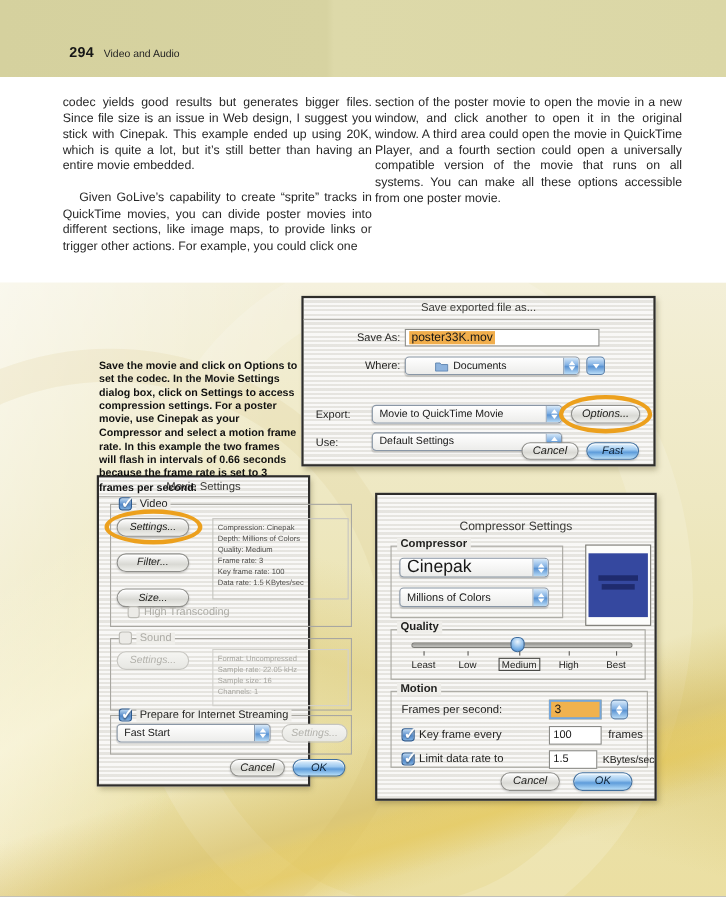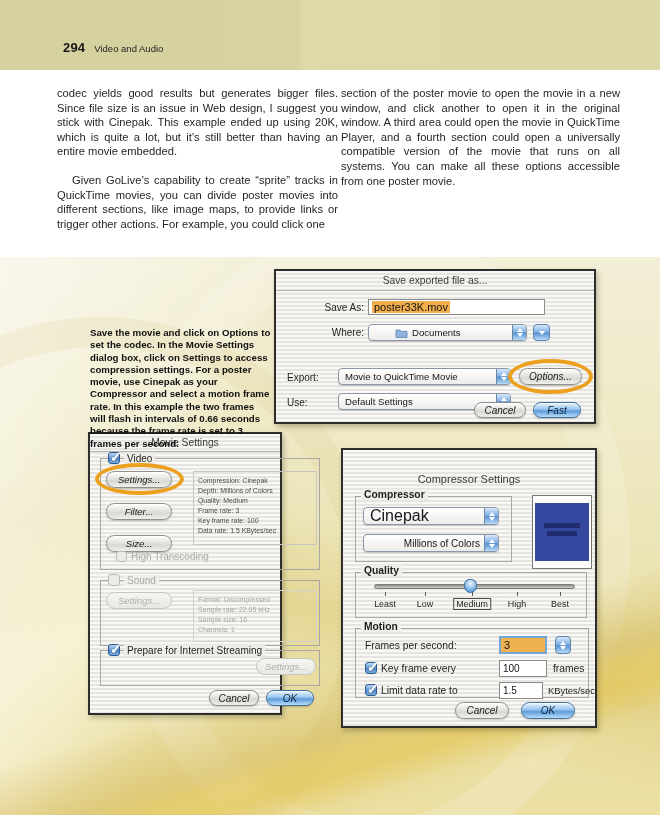--- a/index.html
+++ b/index.html
@@ -208,39 +208,46 @@
     <div class="infobox dim" style="left:103px; top:156px; width:124px; height:52px; border-color:#d2d1cc;">
       <div>Format: Uncompressed</div>
       <div>Sample rate: 22.05 kHz</div>
       <div>Sample size: 16</div>
       <div>Channels: 1</div>
     </div>
 
     <div class="group" style="left:10px; top:216px; width:220px; height:36px;"></div>
     <span class="cb cb-on" style="left:18px; top:210px;"></span>
     <div class="lbl" style="left:34px; top:211px; background:#efeeea; padding:0 3px;">Prepare for Internet Streaming</div>
+    <div class="popup" style="left:16px; top:224px; width:140px; height:17px;">
+      <span>Fast Start</span>
+      <span class="popup-cap">
+          <span class="tri-up"></span>
+          <span class="tri-dn"></span>
+        </span>
+    </div>
     <div class="btn btn-dis" style="left:166px; top:224px; width:60px; height:17px; font-size:9.5px;">Settings...</div>
 
     <div class="btn" style="left:119px; top:256px; width:50px; height:16px;">Cancel</div>
     <div class="btn btn-default" style="left:176px; top:256px; width:48px; height:16px;">OK</div>
   </div>
 
   <div class="dlg" style="left:341px; top:448px; width:256px; height:280px;">
     <div class="dlg-title" style="top:23px; font-size:11px;">Compressor Settings</div>
 
     <div class="group" style="left:12px; top:46px; width:157px; height:66px;"></div>
     <div class="group-lbl" style="left:18px; top:39px; font-size:10.3px;">Compressor</div>
     <div class="popup" style="left:20px; top:57px; width:136px; height:18px; font-size:16px;">
       <span>Cinepak</span>
       <span class="popup-cap">
           <span class="tri-up"></span>
           <span class="tri-dn"></span>
         </span>
     </div>
-    <div class="popup" style="left:20px; top:84px; width:136px; height:18px; font-size:10px;justify-content:flex-end;">
+    <div class="popup" style="left:20px; top:84px; width:136px; height:18px; font-size:10px;">
       <span>Millions of Colors</span>
       <span class="popup-cap">
           <span class="tri-up"></span>
           <span class="tri-dn"></span>
         </span>
     </div>
 
     <div class="preview" style="left:189px; top:45px; width:60px; height:74px;">
       <div class="preview-img">
         <div class="smudge" style="top:20px;"></div>

